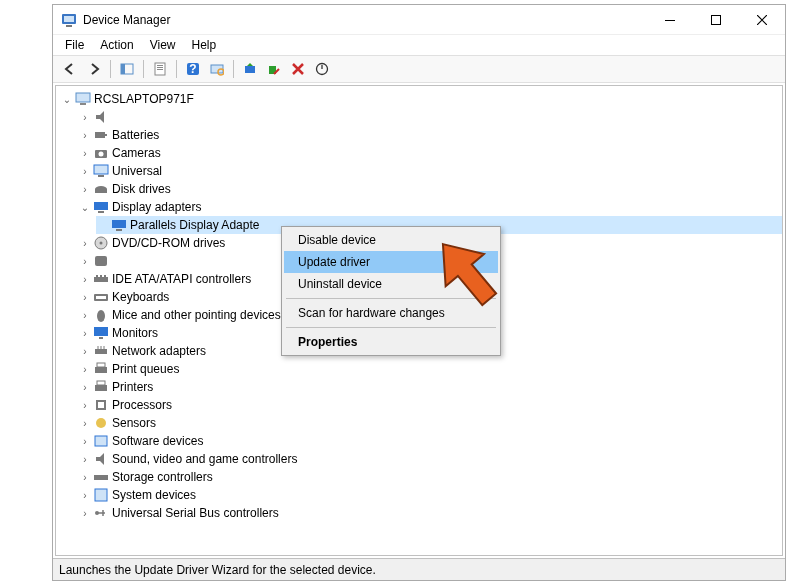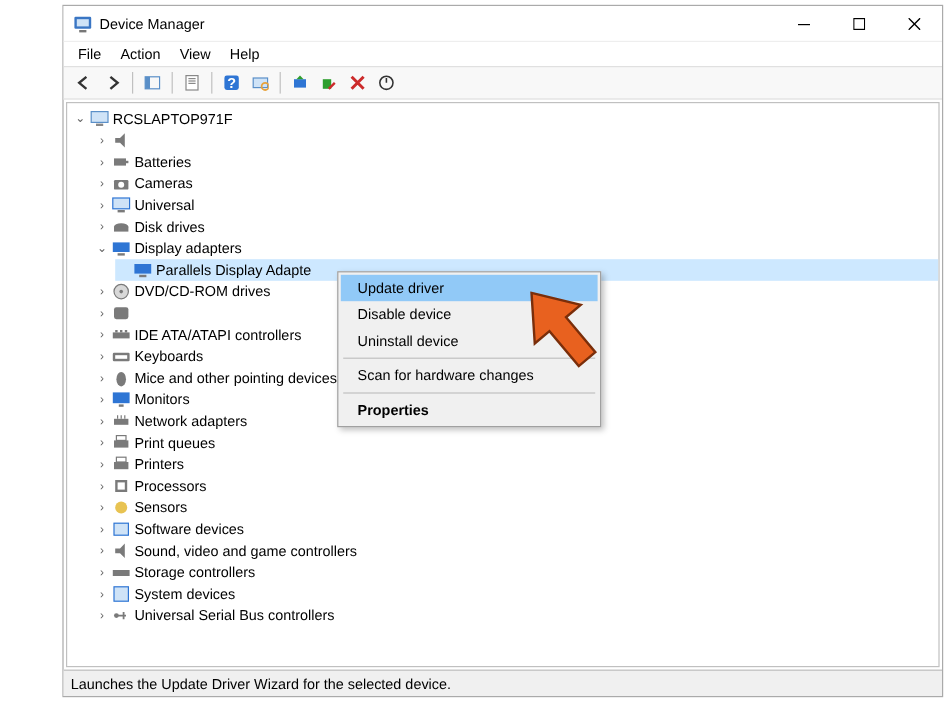--- a/index.html
+++ b/index.html
@@ -408,25 +408,25 @@
       <span class="lbl">Universal Serial Bus controllers</span>
     </div>
               </li>
             </ul>
         </li>
       </ul>
     </div>
   </div>
 
   <div class="ctx">
+    <div class="mi">
+        <span>Disable device</span>
+      </div>
     <div class="mi hl">
         <span>Update driver</span>
-      </div>
-    <div class="mi">
-        <span>Disable device</span>
       </div>
     <div class="mi">
         <span>Uninstall device</span>
       </div>
     <div class="msep"></div>
     <div class="mi">
         <span>Scan for hardware changes</span>
       </div>
     <div class="msep"></div>
     <div class="mi bold">

